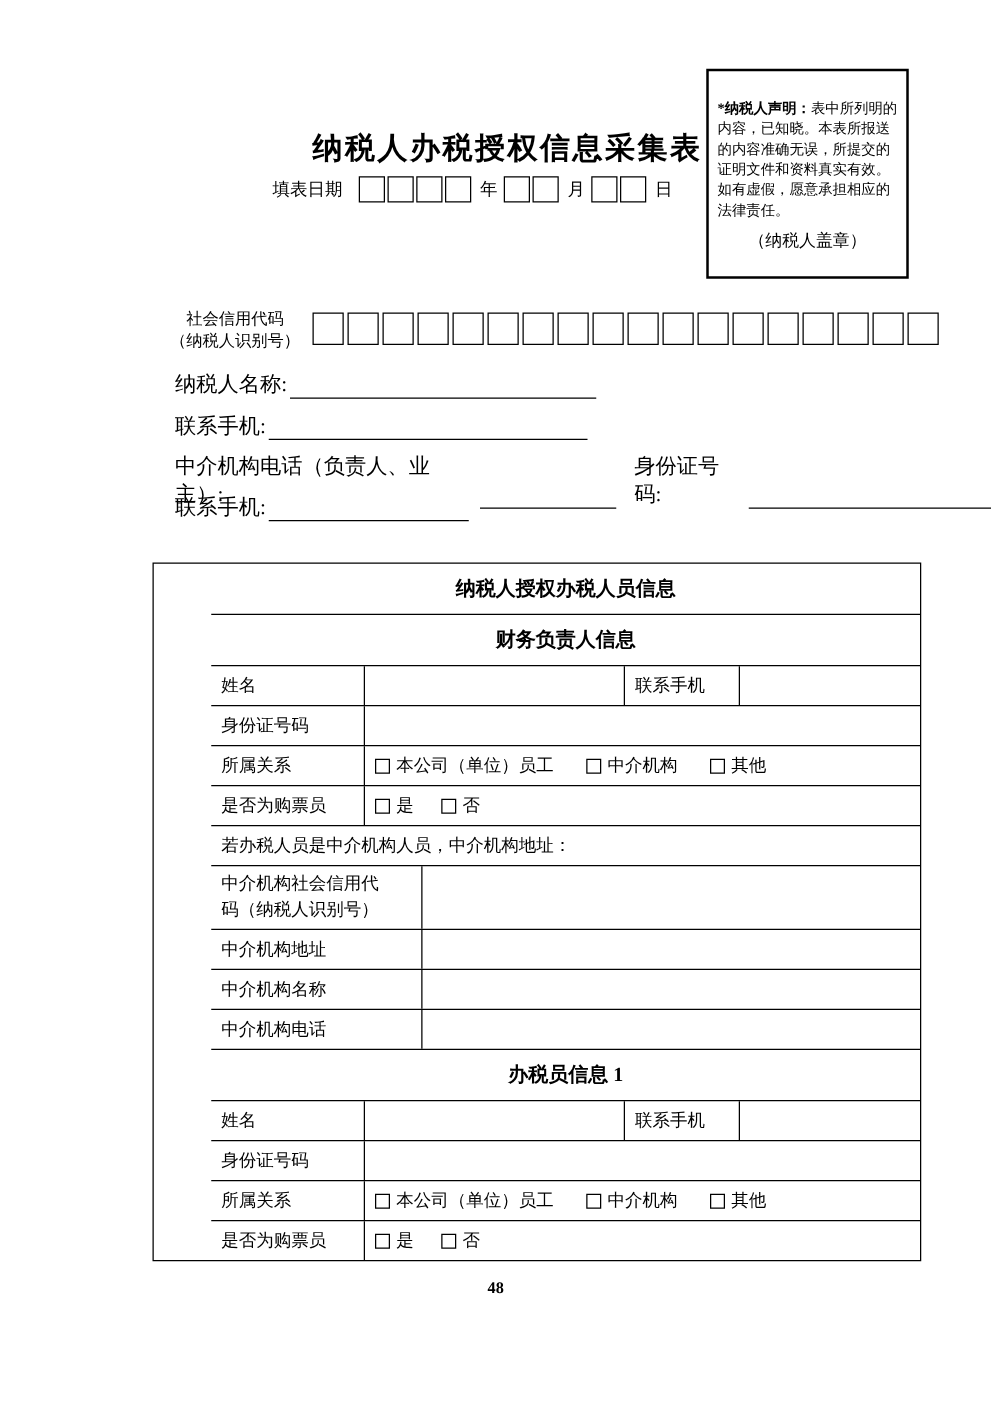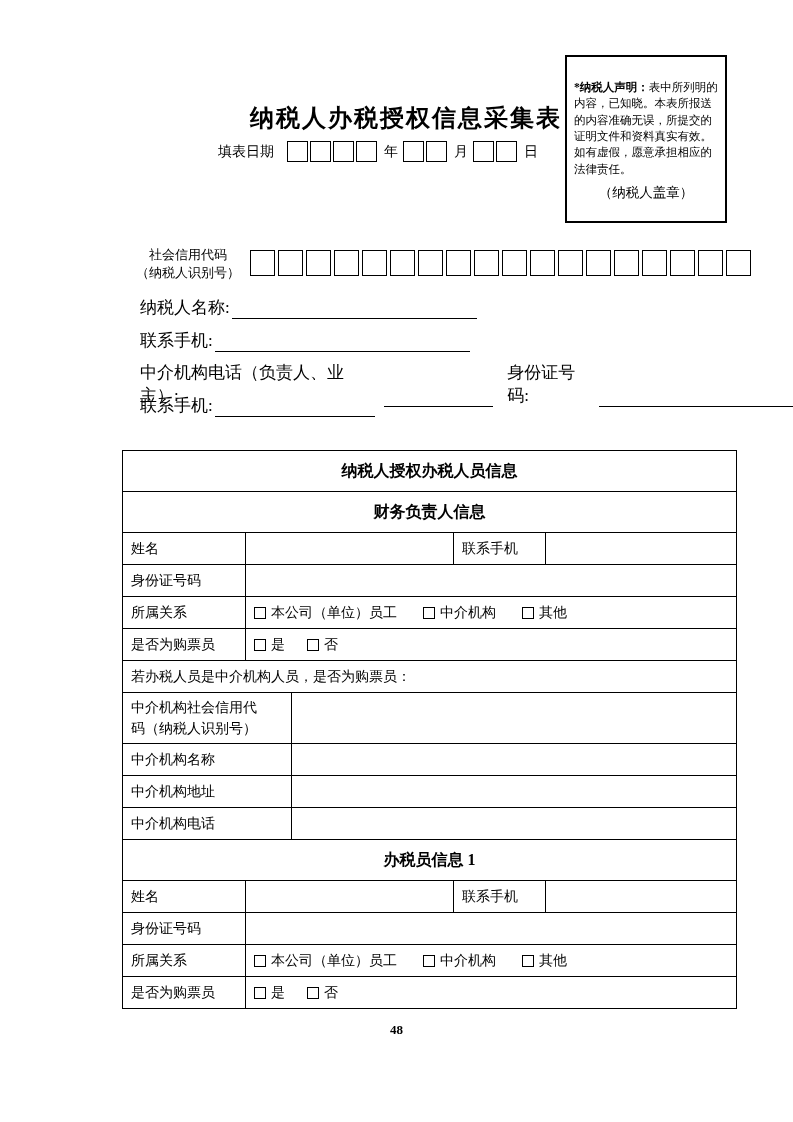--- a/index.html
+++ b/index.html
@@ -35,21 +35,21 @@
   .field-row{position:absolute;left:140px;font-size:17px;display:flex;align-items:flex-end;}
   .uline{display:inline-block;border-bottom:1px solid #000;height:17px;margin-left:2px;}
   .fr-name{top:296px;}
   .fr-addr{top:329px;}
   .fr-legal{top:361px;}
   .fr-phone{top:394px;}
   .gap{display:inline-block;width:14px;}
   
   .tbl{
     position:absolute;left:122px;top:450px;width:615px;
-    border:1.5px solid #000;box-sizing:border-box;font-size:14px;background:#fff;
+    border:1.5px solid #000;box-sizing:border-box;font-size:14px;background:#fff;padding-left:46px;
   }
   .trow{display:flex;border-top:1px solid #000;align-items:stretch;}
   .trow:first-child{border-top:none;}
   .tcell{
     border-left:1px solid #000;padding:3px 8px;display:flex;align-items:center;
     box-sizing:border-box;min-height:31px;
   }
   .tcell:first-child{border-left:none;}
   .thead{justify-content:center;font-weight:bold;font-size:16px;min-height:40px;width:100%;}
   .c-label{width:122px;flex:none;}
@@ -193,37 +193,37 @@
             <span>是</span>
           </span>
         <span class="opt opt-sm">
             <span class="cb"></span>
             <span>否</span>
           </span>
       </div>
     </div>
 
     <div class="trow">
-      <div class="tcell" style="width:100%">若办税人员是中介机构人员，是否为购票员：</div>
+      <div class="tcell" style="width:100%">若办税人员是中介机构人员，中介机构地址：</div>
     </div>
 
     <div class="trow">
       <div class="tcell c-alabel h-code">
           <span class="wrap">中介机构社会信用代码（纳税人识别号）</span>
         </div>
       <div class="tcell c-rest h-code"></div>
     </div>
 
     <div class="trow">
+      <div class="tcell c-alabel">中介机构地址</div>
+      <div class="tcell c-rest"></div>
+    </div>
+
+    <div class="trow">
       <div class="tcell c-alabel">中介机构名称</div>
-      <div class="tcell c-rest"></div>
-    </div>
-
-    <div class="trow">
-      <div class="tcell c-alabel">中介机构地址</div>
       <div class="tcell c-rest"></div>
     </div>
 
     <div class="trow">
       <div class="tcell c-alabel">中介机构电话</div>
       <div class="tcell c-rest"></div>
     </div>
 
     <div class="trow">
       <div class="tcell thead">办税员信息 1</div>

